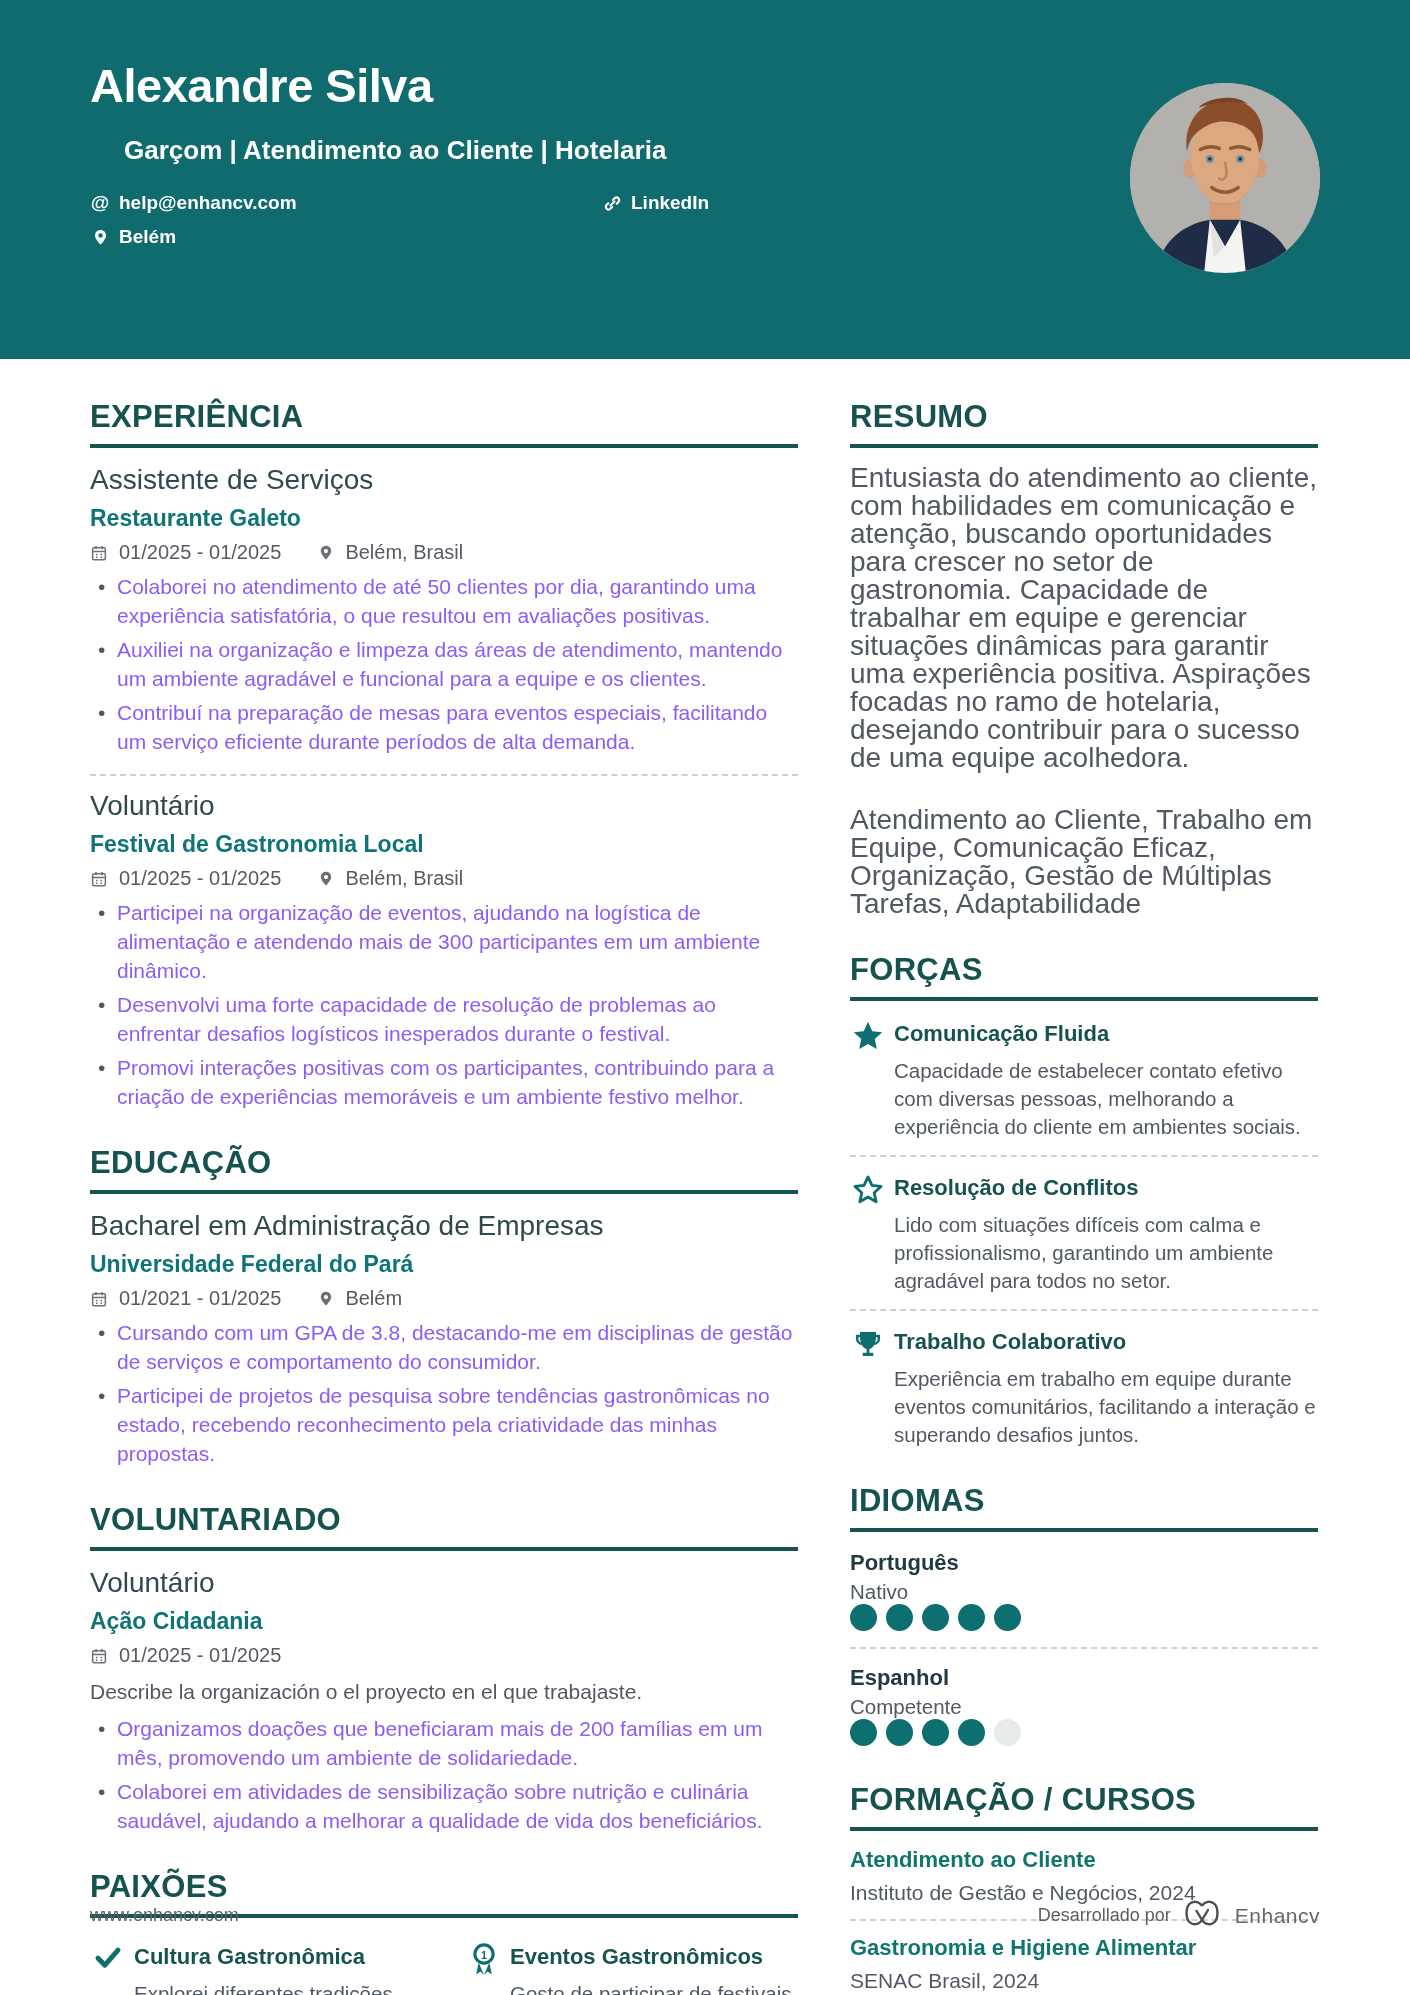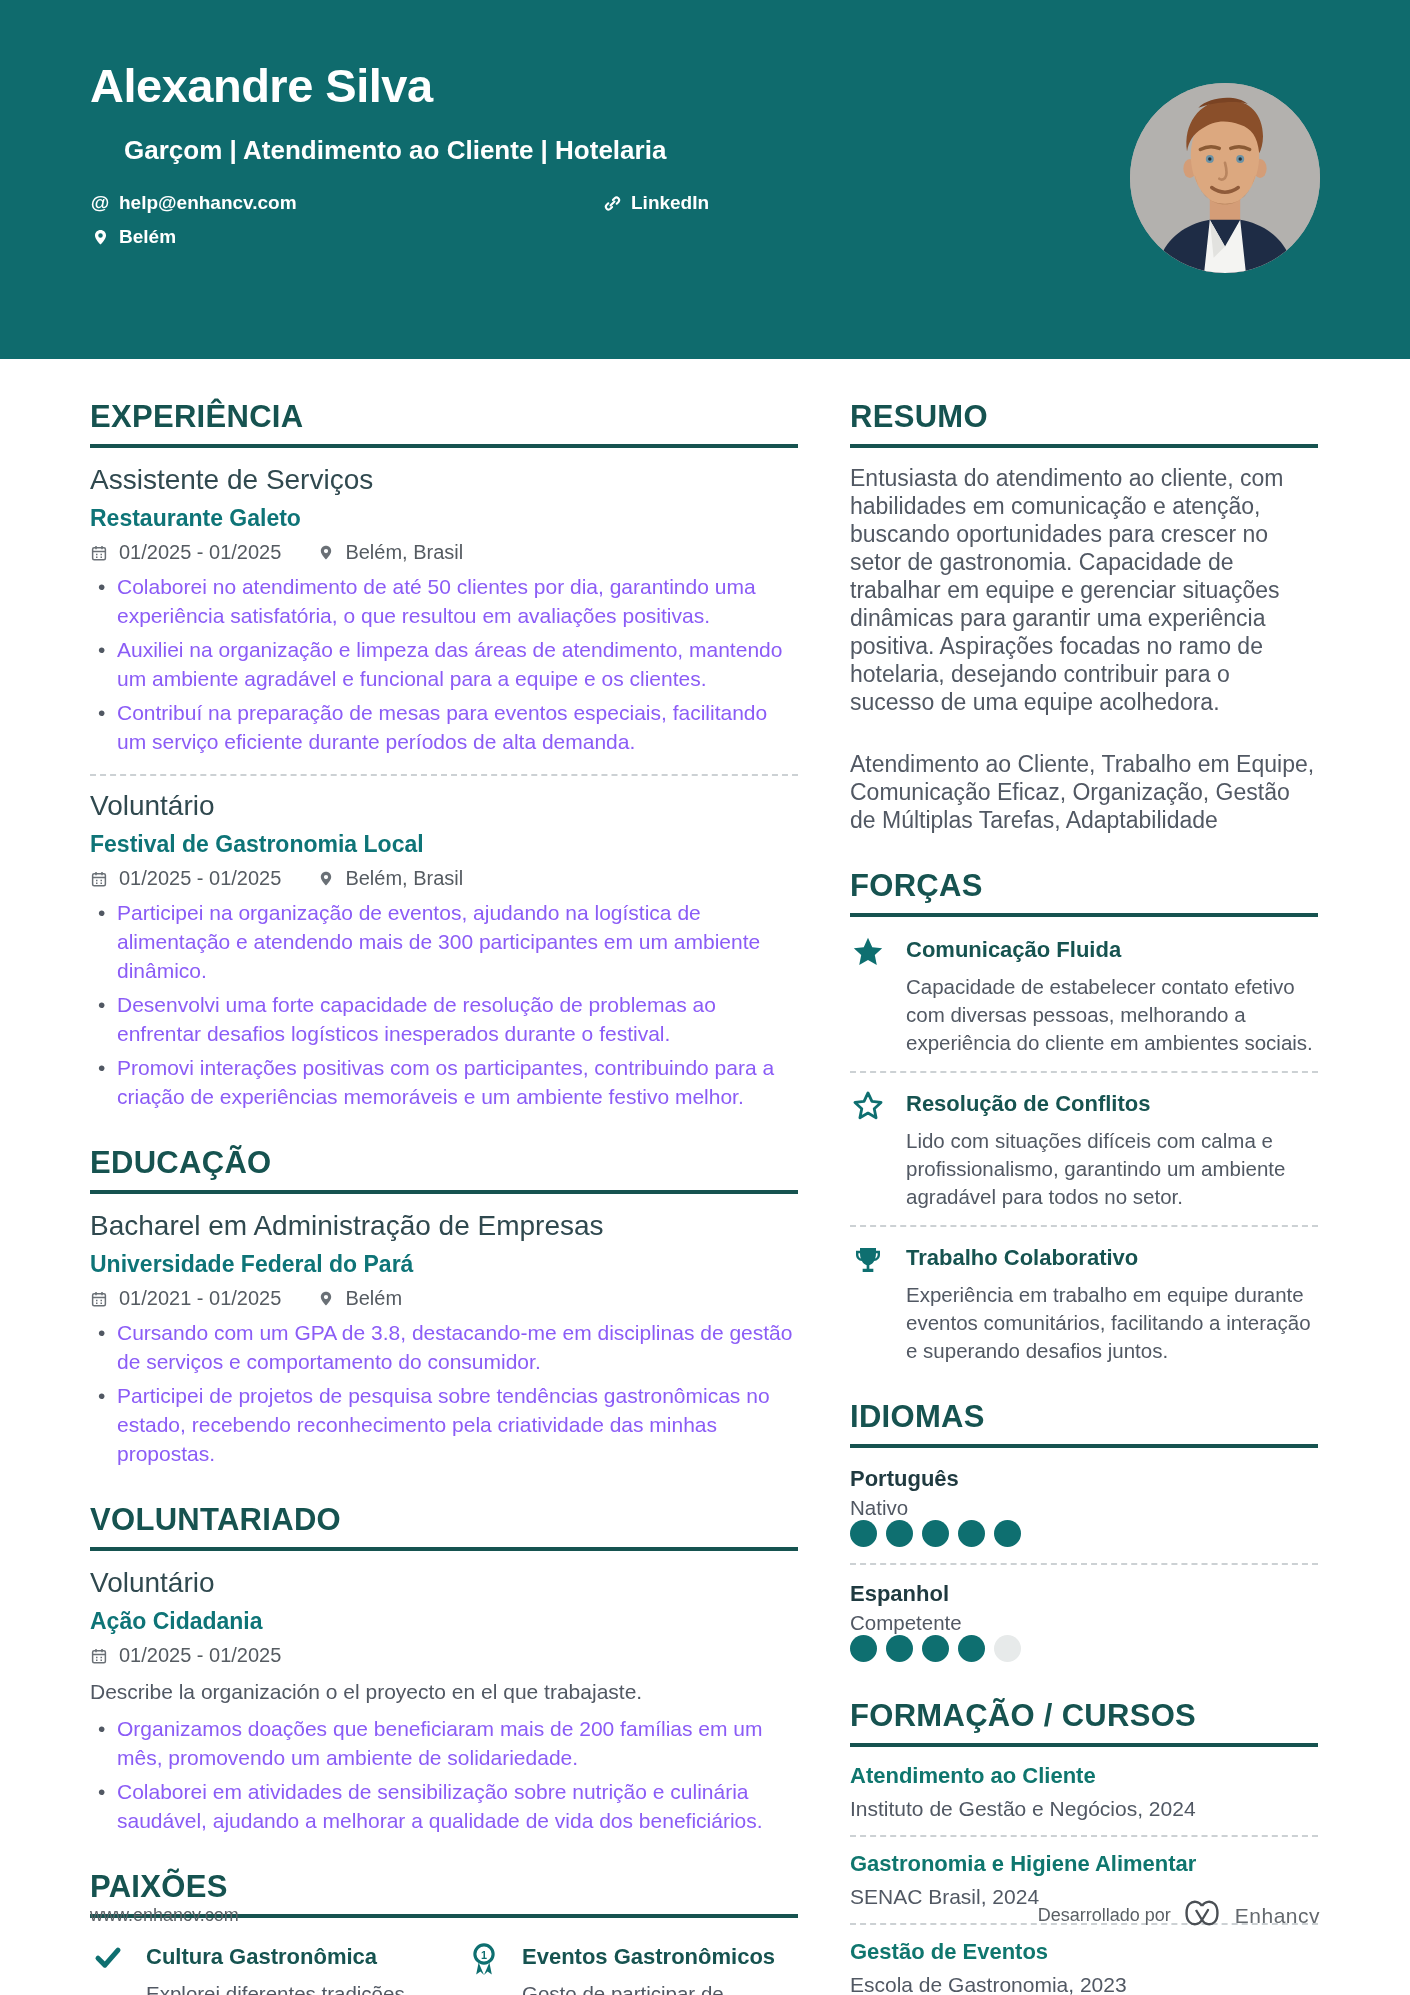--- a/index.html
+++ b/index.html
@@ -33,24 +33,24 @@
   .meta .m2 { margin-left:26px; }
   .micon { display:inline-flex; align-items:center; }
 
   ul.bullets { list-style:none; margin-top:8px; }
   ul.bullets li { position:relative; padding-left:27px; font-size:21px; line-height:29px; color:#8b5cf6; margin-top:5px; }
   ul.bullets li::before { content:"•"; position:absolute; left:8px; color:#515863; }
 
   .plain-note { font-size:21px; line-height:29px; color:#515863; margin-top:10px; }
   .dashed-sep { border:none; border-top:2px dashed #ccd1d4; margin:18px 0 14px 0; }
 
-  .para { font-size:23px; line-height:28px; color:#515863; }
-
-  
-  .icon-item { display:flex; gap:20px; margin-top:6px; }
+  .para { font-size:28px; line-height:28px; color:#515863; }
+
+  
+  .icon-item { display:flex; gap:8px; margin-top:6px; }
   .icon-item .iwrap { flex:0 0 36px; display:flex; justify-content:center; padding-top:2px; }
   .icon-item h3 { font-size:22px; font-weight:bold; color:#165350; padding-top:4px; }
   .icon-item .itext { font-size:20.5px; line-height:28px; color:#515863; margin-top:10px; }
   .sep-sm { border:none; border-top:2px dashed #ccd1d4; margin:14px 0; }
 
   .passions-grid { display:flex; gap:44px; }
   .passions-grid .p-item { flex:1; }
 
   
   .lang-row { display:flex; align-items:flex-start; justify-content:space-between; padding:2px 0;flex-direction:column; }

